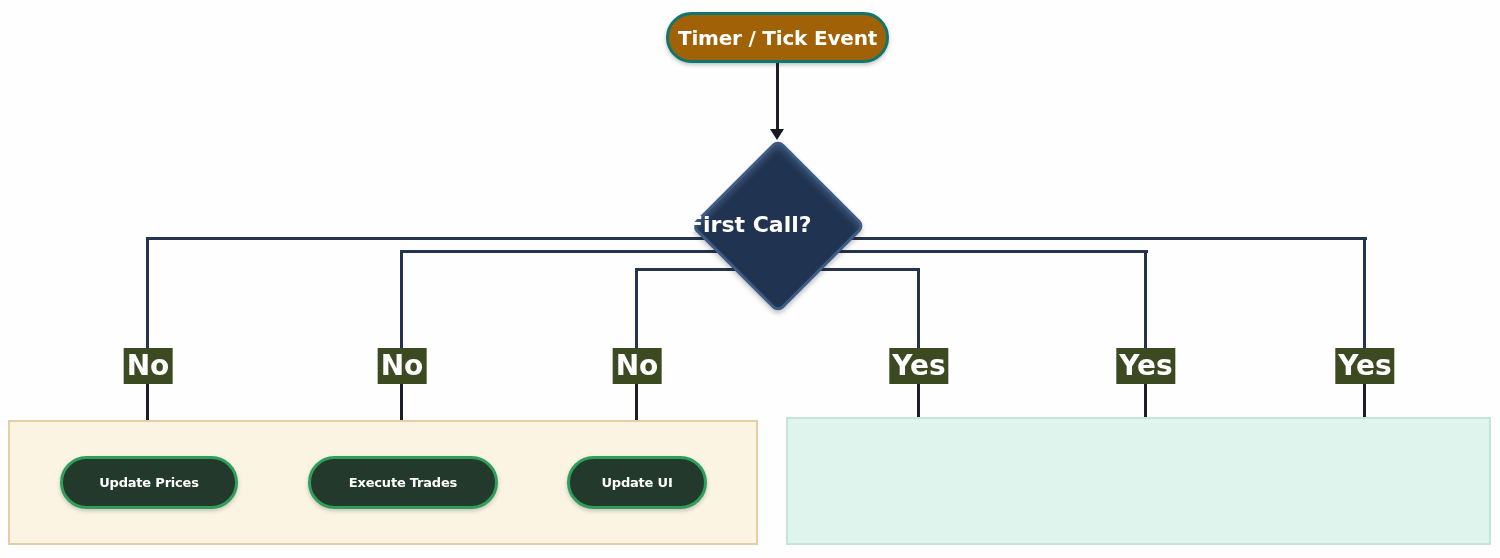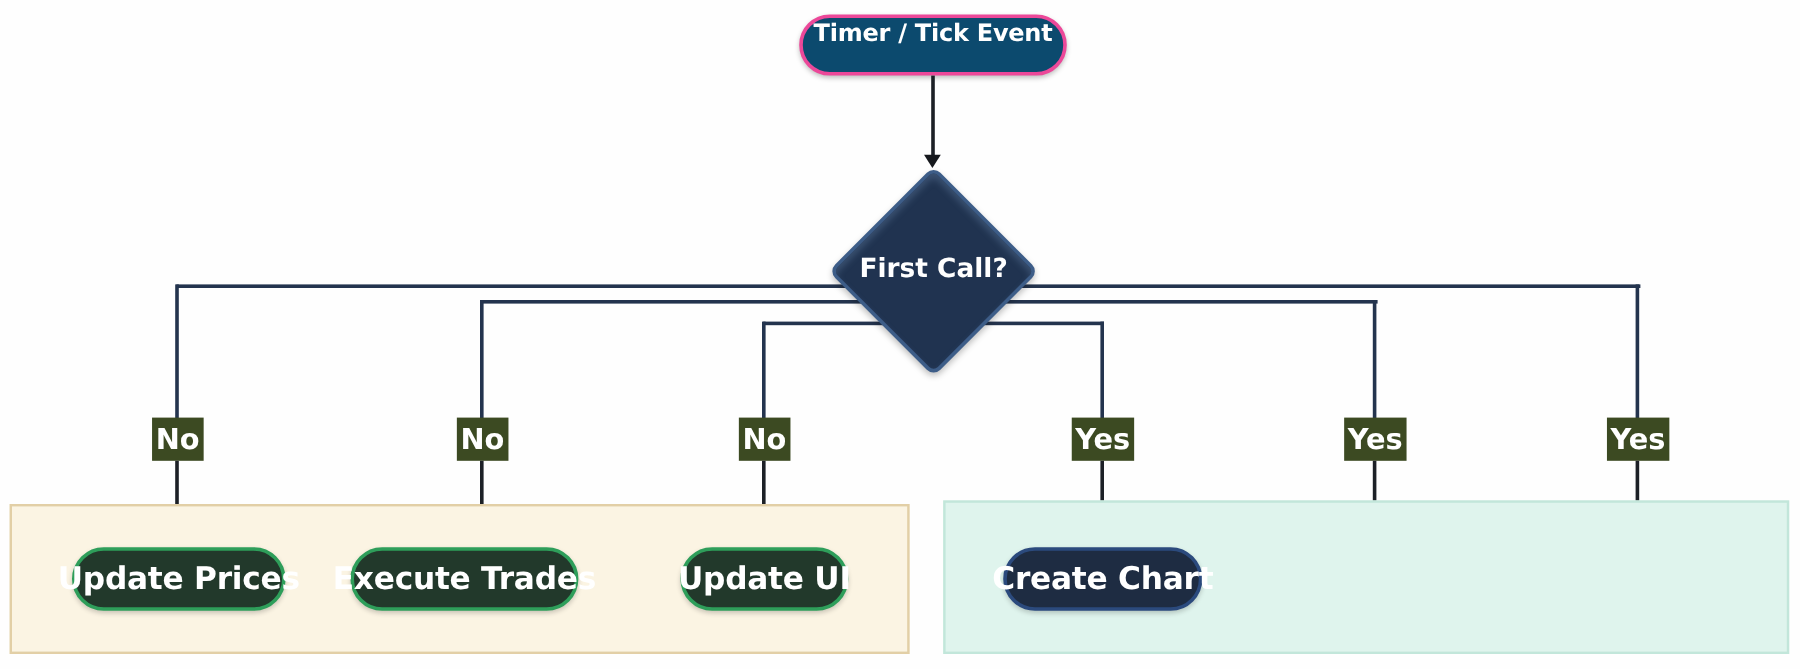--- a/index.html
+++ b/index.html
@@ -5,61 +5,61 @@
   html,body { margin:0; padding:0; background:#ffffff; }
   .canvas {
     position:relative; width:1500px; height:558px;
     background:#fefefe; overflow:hidden;
     font-family:"DejaVu Sans","Liberation Sans",sans-serif;
   }
   
   .start-node {
     position:absolute; left:666px; top:12px; width:223px; height:51px;
     box-sizing:border-box; border-radius:26px;
-    background:#0c4a6e; border:3px solid #ec4899;
+    background:#a16207; border:3px solid #0f766e;
     color:#fff; font-weight:bold; font-size:20px; letter-spacing:-0.2px;
-    display:flex; align-items:flex-start; justify-content:center;
+    display:flex; align-items:center; justify-content:center;
     box-shadow:0 2px 4px rgba(0,0,0,.25);
     white-space:nowrap;
   }
   
   .diamond-shape {
     position:absolute; left:716px; top:164px; width:124px; height:124px;
     box-sizing:border-box; transform:rotate(45deg);
     background:#203350; border:3px solid #3d5d88; border-radius:8px;
     box-shadow:inset 3px 3px 6px rgba(130,160,200,.28), 2px 2px 5px rgba(0,0,0,.25);
   }
   .decision-label {
-    position:absolute; left:688px; top:212px; width:180px; text-align:center;
+    position:absolute; left:688px; top:212px; width:180px; 
     color:#fff; font-weight:bold; font-size:22px; white-space:nowrap;
   }
   
   .hline { position:absolute; height:3px; background:#24344e; }
   .vline { position:absolute; width:3px; background:#24344e; }
   .vline.dark { background:#1c2026; }
   .arrow-down {
     position:absolute; width:0; height:0;
     border-left:7px solid transparent; border-right:7px solid transparent;
     border-top:11px solid #16181d;
   }
   
   .tag {
     position:absolute; top:348px; transform:translateX(-50%);
-    background:#3c4a22; color:#fff; font-weight:bold; font-size:24px;
+    background:#3c4a22; color:#fff; font-weight:bold; font-size:28px;
     padding:4px 3px; line-height:28px; white-space:nowrap;
   }
   
   .panel { position:absolute; box-sizing:border-box; }
   .panel-no  { left:8px;   top:420px; width:750px; height:125px; background:#fbf4e3; border:2px solid #e2cfa6; }
   .panel-yes { left:786px; top:417px; width:705px; height:128px; background:#dff4ed; border:2px solid #c2e6da; }
   
   .action {
     position:absolute; top:456px; height:53px; box-sizing:border-box;
     border-radius:27px; display:flex; align-items:center; justify-content:center;
-    color:#fff; font-weight:bold; font-size:26px; letter-spacing:-0.2px;
+    color:#fff; font-weight:bold; font-size:13px; letter-spacing:-0.2px;
     white-space:nowrap; box-shadow:0 2px 4px rgba(0,0,0,.2);
   }
   .action.green { background:#22392b; border:3px solid #2e9e5a; }
   .action.navy  { background:#1e2c42; border:3px solid #2b4a7d; }
 </style>
 </head>
 <body>
 
 <div class="canvas">
 
@@ -103,23 +103,20 @@
   <div class="arrow-down" style="left:911px;  top:443px;"></div>
   <div class="arrow-down" style="left:1138px; top:443px;"></div>
   <div class="arrow-down" style="left:1357px; top:443px;"></div>
 
   <div class="panel panel-no"></div>
   <div class="panel panel-yes"></div>
 
   <div class="action green" style="left:60px;   width:178px;">
     <span>Update Prices</span>
   </div>
-  <div class="action green" style="left:292px;  width:190px;">
+  <div class="action green" style="left:308px;  width:190px;">
     <span>Execute Trades</span>
   </div>
   <div class="action green" style="left:567px;  width:140px;">
     <span>Update UI</span>
   </div>
-  <div class="action navy" style="left:836px;  width:166px;">
-    <span>Create Chart</span>
-  </div>
 
 </div>
 
 </body></html>

